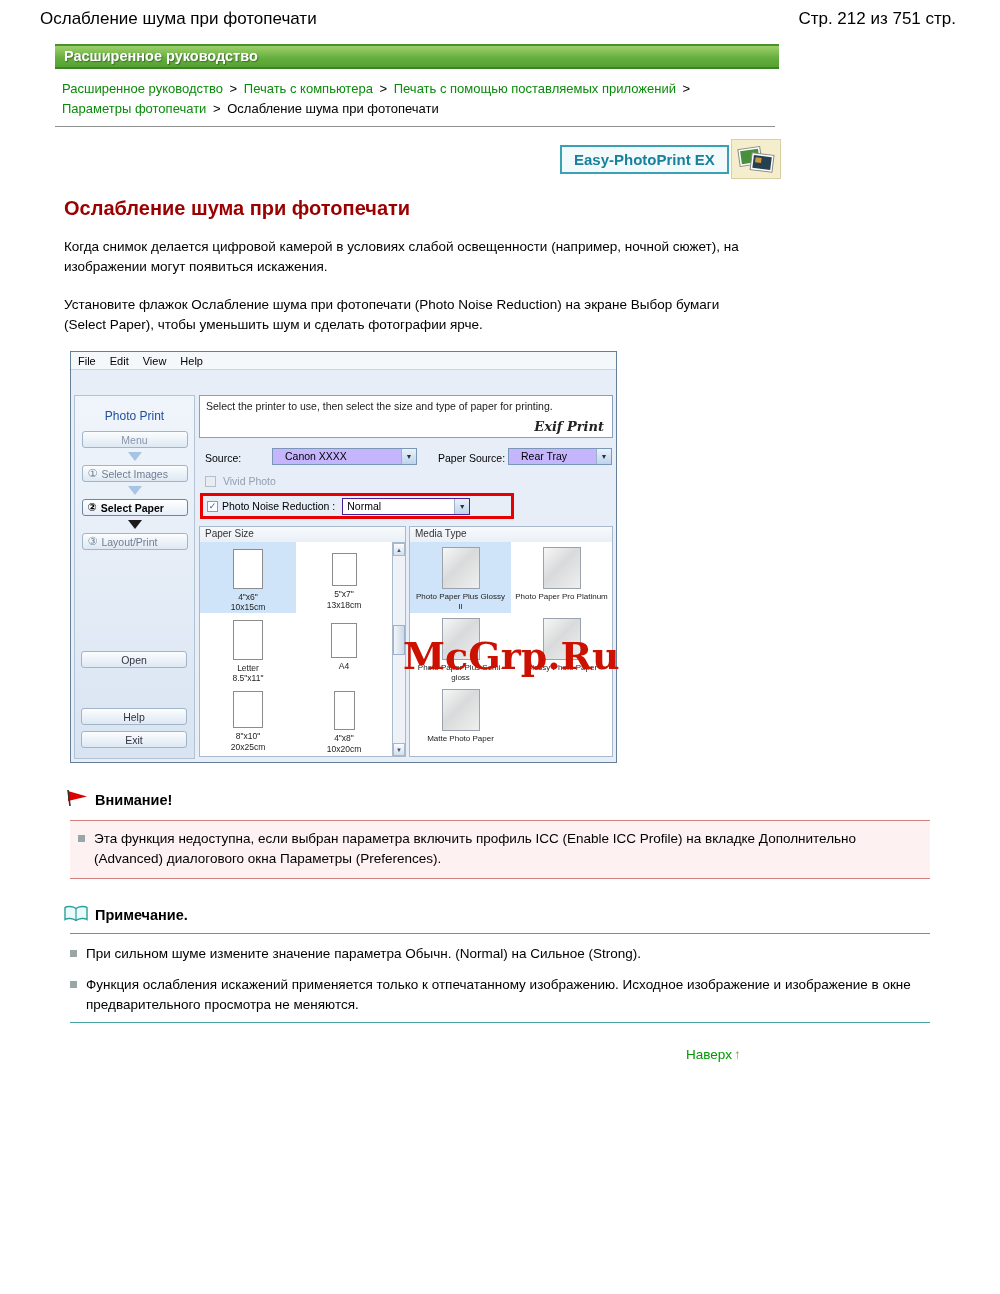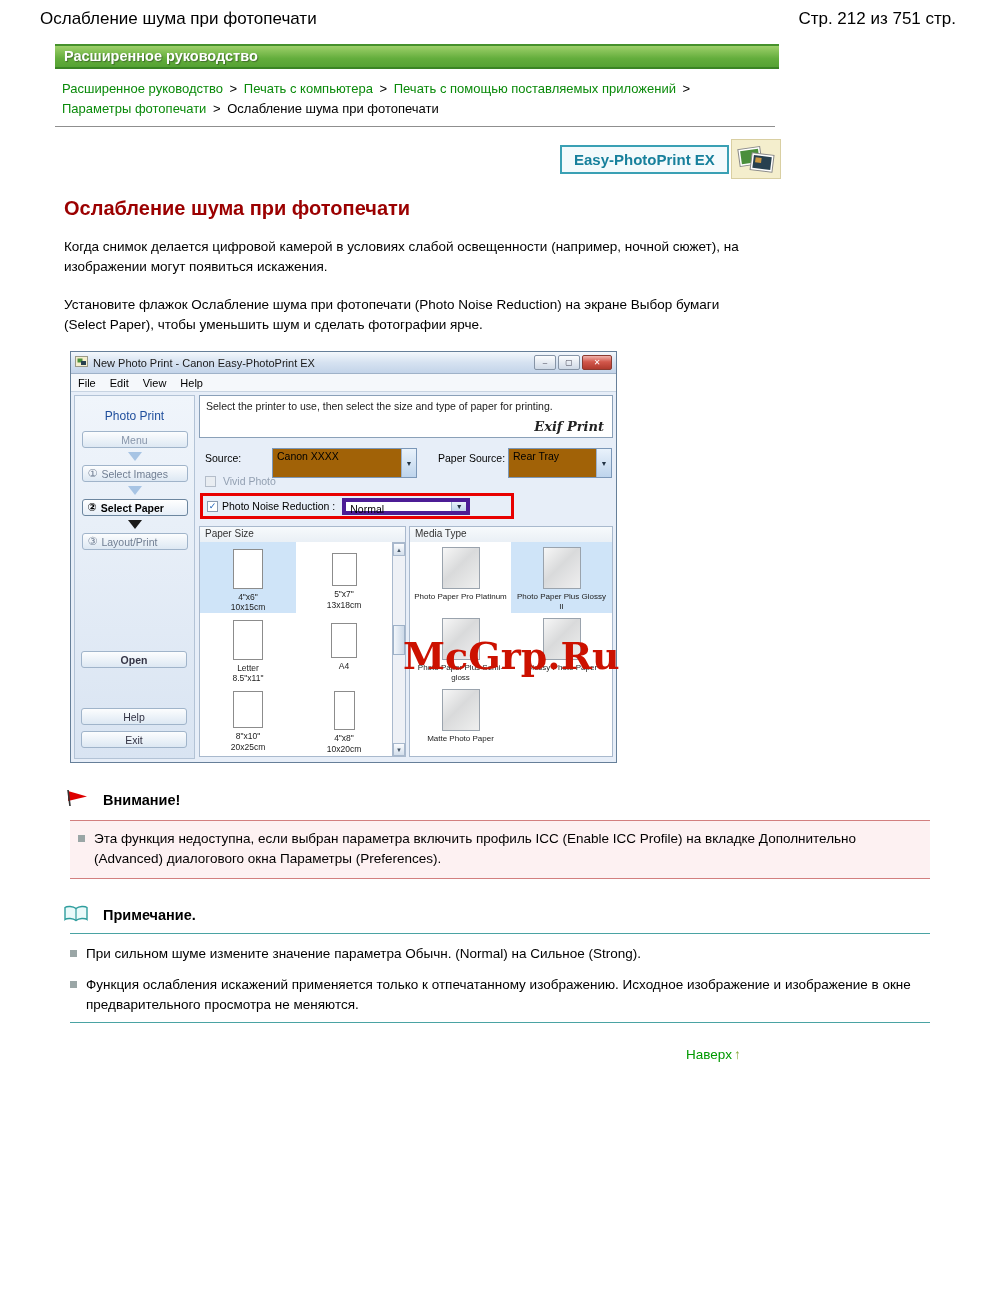--- a/index.html
+++ b/index.html
@@ -58,49 +58,49 @@
     background:linear-gradient(180deg,#fcfdfe,#dde8f3); font-size:10.5px; color:#8795aa;
     display:flex; align-items:center; justify-content:center; cursor:pointer; }
   .side-btn.step { justify-content:flex-start; padding-left:5px; gap:4px; color:#707e92; }
   .side-btn.active { color:#000; font-weight:bold; border-color:#6c869f;
     background:linear-gradient(180deg,#ffffff,#e6eef7); }
   .step-num { font-size:11px; }
   .arrow { width:0; height:0; border-left:7px solid transparent; border-right:7px solid transparent;
     border-top:9px solid #a7c4e4; margin:4px auto; }
   .arrow.dark { border-top-color:#1a1a1a; }
   .side-btn.abs { position:absolute; left:6px; color:#334; }
-  .open-btn { top:255px;font-weight:bold; }
+  .open-btn { top:255px; }
   .help-btn { top:312px; }
   .exit-btn { top:335px; }
 
   
   .main { position:absolute; left:127px; top:3px; right:3px; bottom:3px; }
   .instr-box { position:absolute; left:1px; top:0; right:0; height:43px; background:#fff;
     border:1px solid #8aa0b8; padding:4px 6px; font-size:10.5px; color:#222; }
   .exif { position:absolute; right:8px; bottom:3px; font-family:"DejaVu Serif",serif;
     font-style:italic; font-weight:bold; font-size:13px; }
   .fld-label { position:absolute; font-size:10.5px; }
   .lbl-printer { left:7px; top:57px; }
   .lbl-source { left:240px; top:57px; }
-  .combo { position:absolute; height:30px; background:#a16207; border:1px solid #7b97b8;
-    font-size:10.5px; line-height:15px; padding-left:4px; cursor:pointer; }
+  .combo { position:absolute; height:17px; background:#c4b5fd; border:1px solid #7b97b8;
+    font-size:10.5px; line-height:15px; padding-left:12px; cursor:pointer; }
   .combo-printer { left:74px; top:53px; width:145px; }
   .combo-source { left:310px; top:53px; width:104px; }
   .combo-arrow { position:absolute; right:0; top:0; bottom:0; width:15px; border-left:1px solid #9ab0cc;
     background:linear-gradient(180deg,#e9f2fb,#bed4ec); font-size:7px; color:#234;
     display:flex; align-items:center; justify-content:center; }
   .checkbox { display:inline-flex; width:11px; height:11px; border:1px solid #8a9ab0; background:#fff;
     vertical-align:-2px; margin-right:4px; font-size:9px; line-height:9px; align-items:center;
     justify-content:center; color:#1b5eb8; font-weight:bold; cursor:pointer; }
   .checkbox.disabled { background:#e9edf2; border-color:#b4bdca; }
   .vivid { position:absolute; left:7px; top:80px; font-size:10.5px; color:#93a0b2; }
   .red-box { position:absolute; left:2px; top:98px; width:314px; height:26px; border:3px solid #e80000;
     display:flex; align-items:center; padding-left:4px; }
   .noise-label { font-size:10.5px; color:#000; }
-  .combo-inline { position:relative; height:17px; background:#fff; border:4px solid #4c1d95;
+  .combo-inline { position:relative; height:17px; background:#fff; border:1px solid #4c1d95;
     font-size:10.5px; line-height:15px; padding-left:4px; width:128px; margin-left:7px; cursor:pointer; }
 
   .list-header { position:absolute; top:131px; height:32px; line-height:14px; font-size:10px; color:#333;
     padding-left:5px; background:linear-gradient(180deg,#f7fafc,#dce5ef); border:1px solid #a9b9cd; }
   .ps-header { left:1px; width:207px; }
   .mt-header { left:211px; width:204px; }
   .list-body { position:absolute; top:147px; height:215px; background:#fff;
     border:1px solid #a9b9cd; border-top:none; display:grid; grid-template-columns:1fr 1fr;
     align-content:start; }
   .ps-body { left:1px; width:194px; }
@@ -126,21 +126,21 @@
   .mt-item { height:71px; display:flex; flex-direction:column; align-items:center; padding-top:5px; cursor:pointer; }
   .mt-item.selected { background:#cfe4f8; }
   .mt-thumb { width:38px; height:42px; border:1px solid #9aa3ad;
     background:linear-gradient(135deg,#f7f7f7 0%,#d9dadb 45%,#efefef 100%); }
   .mt-label { font-size:8px; line-height:1.25; text-align:center; margin-top:3px; width:94px; color:#222; }
 
   .watermark { position:absolute; left:205px; top:238px; z-index:6; font-family:"DejaVu Serif",serif;
     font-weight:bold; font-size:38px; color:#cc1100; white-space:nowrap; }
 
   
-  .sec-head { display:flex; align-items:center; gap:15px; margin:26px 0 0 64px; }
+  .sec-head { display:flex; align-items:center; gap:7px; margin:26px 0 0 64px; }
   .sec-title { font-size:14.5px; font-weight:bold; }
   .att-box { margin:9px 0 0 70px; width:860px; background:#fdf1f2;
     border-top:1px solid #d27f7f; border-bottom:1px solid #d27f7f; padding:8px 8px; }
   .bullet-row { display:flex; gap:9px; font-size:13.5px; line-height:1.5; }
   .bullet-row + .bullet-row { margin-top:11px; }
   .sq { flex:0 0 auto; width:7px; height:7px; margin-top:6px; background:#9aa6a6; }
   .tealline { margin:7px 0 0 70px; width:860px; border-top:1px solid #4aa3a3; height:0; }
   .note-list { margin:10px 0 0 70px; width:845px; }
 
   .top-link { margin:24px 0 0 686px; width:120px; color:#009900; font-size:13.5px; cursor:pointer; }
@@ -193,33 +193,20 @@
     </div>
   </div>
 
   <h1 class="art-title">Ослабление шума при фотопечати</h1>
 
   <p class="para">Когда снимок делается цифровой камерой в условиях слабой освещенности (например, ночной сюжет), на изображении могут появиться искажения.</p>
   <p class="para">Установите флажок Ослабление шума при фотопечати (Photo Noise Reduction) на экране Выбор бумаги (Select Paper), чтобы уменьшить шум и сделать фотографии ярче.</p>
 
   <div class="win">
 
-    <div class="win-titlebar">
-      <span>
-        <svg width="13" height="13" viewBox="0 0 13 13">
-          <rect x="0.5" y="1.5" width="12" height="10" fill="#f4eecd" stroke="#998"></rect>
-          <rect x="2.5" y="3.5" width="5" height="4" fill="#4a8f3c"></rect>
-          <rect x="6" y="6" width="5" height="4" fill="#27404f"></rect>
-        </svg>
-      </span>
-      <span class="win-title">New Photo Print - Canon Easy-PhotoPrint EX</span>
-      <span class="win-btn">–</span>
-      <span class="win-btn">▢</span>
-      <span class="win-btn close">✕</span>
-    </div>
 
     <div class="win-menubar">
       <span>File</span>
       <span>Edit</span>
       <span>View</span>
       <span>Help</span>
     </div>
 
     <div class="win-body">
 
@@ -315,27 +302,27 @@
           </div>
         </div>
 
         <div class="scrollbar">
           <div class="sb-btn sb-up">▲</div>
           <div class="sb-thumb"></div>
           <div class="sb-btn sb-down">▼</div>
         </div>
 
         <div class="list-body mt-body">
+          <div class="mt-item selected">
+            <div class="mt-thumb"></div>
+            <div class="mt-label">Photo Paper Plus Glossy II</div>
+          </div>
           <div class="mt-item">
             <div class="mt-thumb"></div>
             <div class="mt-label">Photo Paper Pro Platinum</div>
-          </div>
-          <div class="mt-item selected">
-            <div class="mt-thumb"></div>
-            <div class="mt-label">Photo Paper Plus Glossy II</div>
           </div>
           <div class="mt-item">
             <div class="mt-thumb"></div>
             <div class="mt-label">Photo Paper Plus Semi-gloss</div>
           </div>
           <div class="mt-item">
             <div class="mt-thumb"></div>
             <div class="mt-label">Glossy Photo Paper</div>
           </div>
           <div class="mt-item">

